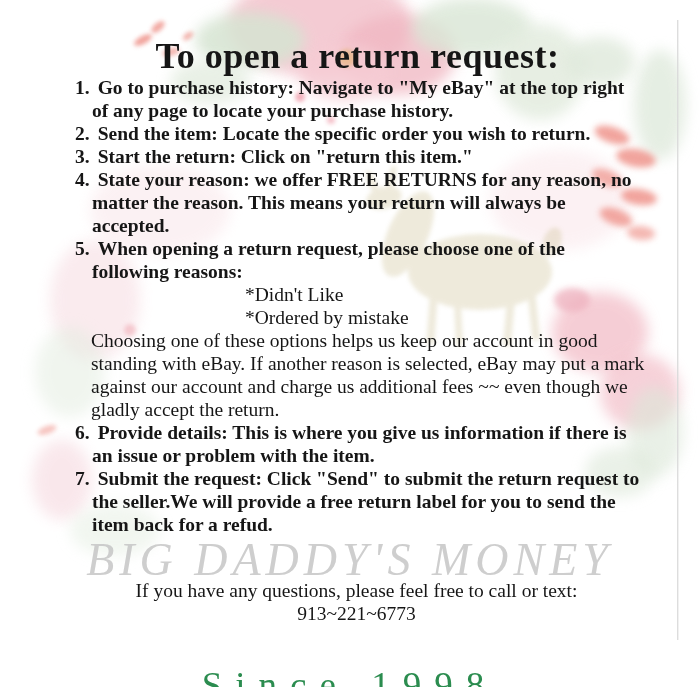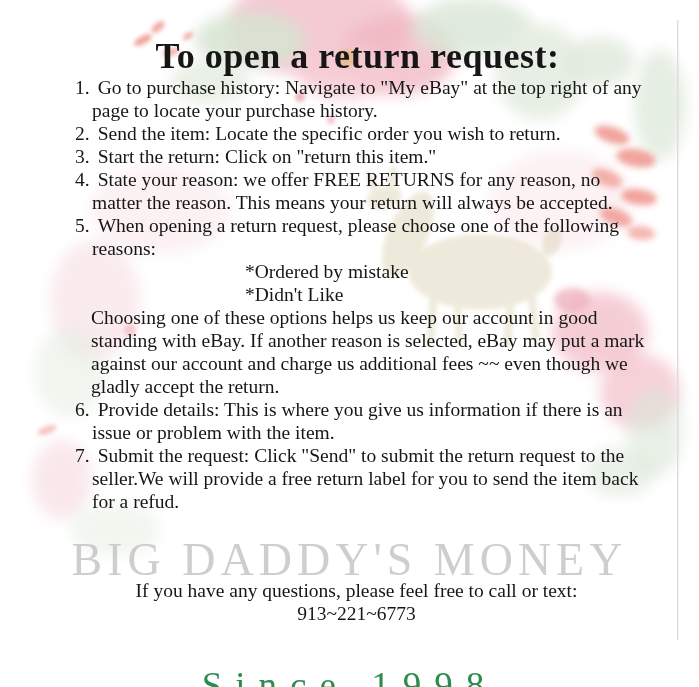--- a/index.html
+++ b/index.html
@@ -17,20 +17,21 @@
   .watermark-brand {
     position: absolute;
     top: 533px; left: 0; width: 100%;
     text-align: center;
     font-size: 46px;
     letter-spacing: 5px;
     color: #c6c6c6;
     opacity: 0.85;
     white-space: nowrap;
     z-index: 1;
+    font-style: italic;
   }
   .watermark-since {
     position: absolute;
     top: 624px; left: 0; width: 100%;
     text-align: center;
     font-size: 37px;
     letter-spacing: 13px;
     color: #15803d;
     opacity: 0.9;
     white-space: nowrap;
@@ -50,21 +51,21 @@
     letter-spacing: 0.5px;
   }
 
   .steps {
     position: absolute;
     top: 76px; left: 75px;
     width: 570px;
     font-size: 19.5px;
     line-height: 23px;
   }
-  .step { padding-left: 17px; text-indent: -17px; }
+  .step { padding-left: 17px; text-indent: -17px; font-weight: bold; }
   .step .num { margin-right: 8px; }
   .reasons { margin-left: 170px; }
   .note { padding-left: 16px; }
 
   .footer {
     position: absolute;
     top: 579px; left: 0; width: 100%;
     text-align: center;
     font-size: 19.5px;
     line-height: 23px;
@@ -172,22 +173,22 @@
 
       <div class="step">
         <span class="num">4.</span><span>State your reason: we offer FREE RETURNS for any reason, no matter the reason. This means your return will always be accepted.</span>
       </div>
 
       <div class="step">
         <span class="num">5.</span><span>When opening a return request, please choose one of the following reasons:</span>
       </div>
 
       <div class="reasons">
+        <div>*Didn't Like</div>
         <div>*Ordered by mistake</div>
-        <div>*Didn't Like</div>
       </div>
 
       <div class="note">Choosing one of these options helps us keep our account in good standing with eBay. If another reason is selected, eBay may put a mark against our account and charge us additional fees ~~ even though we gladly accept the return.</div>
 
       <div class="step">
         <span class="num">6.</span><span>Provide details: This is where you give us information if there is an issue or problem with the item.</span>
       </div>
 
       <div class="step">
         <span class="num">7.</span><span>Submit the request: Click "Send" to submit the return request to the seller.We will provide a free return label for you to send the item back for a refud.</span>

